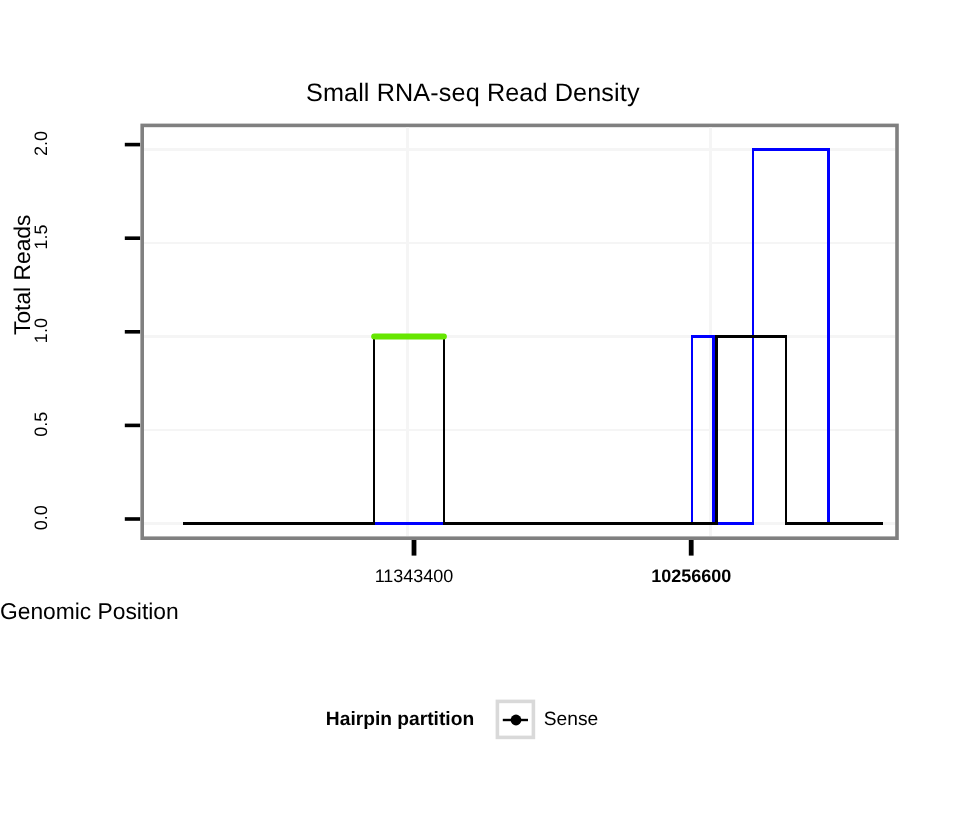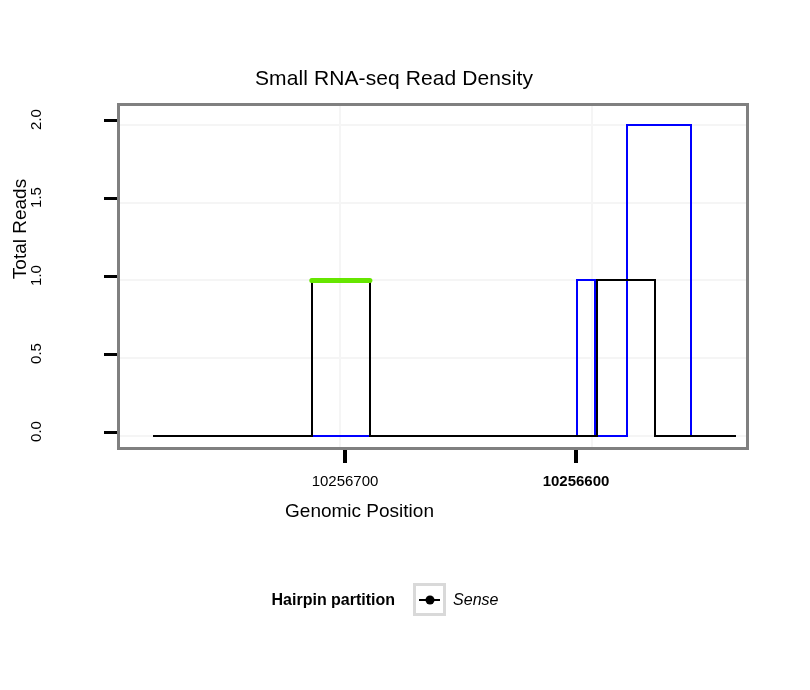--- a/index.html
+++ b/index.html
@@ -29,21 +29,21 @@
   #plot-inner{position:absolute;left:0;top:0;right:0;bottom:0;overflow:hidden;}
 
   
   #y-axis-title{
     position:absolute;left:-160px;top:218px;width:360px;
     transform:rotate(-90deg);transform-origin:center center;
     text-align:center;font-size:19px;
   }
   #x-axis-title{
     position:absolute;left:0;top:500px;width:719px;
-    text-align:center;font-size:19px;
+    font-size:19px;
   }
 
   .ytick-label{
     position:absolute;right:745px;width:60px;text-align:center;
     font-size:15px;
     transform-origin:center center;
   }
   .ytick-mark{position:absolute;left:104px;width:13px;height:3px;background:#000;}
   .xtick-label{
     position:absolute;top:472px;width:160px;text-align:center;font-size:15px;
@@ -64,21 +64,21 @@
     box-sizing:border-box;position:relative;margin-right:7px;
   }
   .legend-key .klinе,.legend-key .kline{
     position:absolute;left:3px;right:3px;top:50%;height:2px;
     transform:translateY(-50%);
   }
   .legend-key .kdot{
     position:absolute;left:50%;top:50%;width:9px;height:9px;border-radius:50%;
     transform:translate(-50%,-50%);
   }
-  .legend-label{font-size:16px;white-space:nowrap;font-style:italic;}
+  .legend-label{font-size:16px;white-space:nowrap;}
 </style>
 </head>
 <body>
 
 <div id="figure">
 
   <div id="chart-title">Small RNA-seq Read Density</div>
 
   <div id="y-axis-title">Total Reads</div>
 
@@ -91,21 +91,21 @@
   <div class="ytick-mark" style="top:119px;"></div>
 
   <div class="ytick-label" style="top:423px;transform:rotate(-90deg);">0.0</div>
   <div class="ytick-label" style="top:345px;transform:rotate(-90deg);">0.5</div>
   <div class="ytick-label" style="top:267px;transform:rotate(-90deg);">1.0</div>
   <div class="ytick-label" style="top:189px;transform:rotate(-90deg);">1.5</div>
   <div class="ytick-label" style="top:111px;transform:rotate(-90deg);">2.0</div>
 
   <div class="xtick-mark" style="left:343px;"></div>
   <div class="xtick-mark" style="left:574px;"></div>
-  <div class="xtick-label" style="left:265px;">10256700</div>
+  <div class="xtick-label" style="left:265px;">11343400</div>
   <div class="xtick-label" style="left:496px;font-weight:bold;">10256600</div>
 
   <div id="plot-panel">
     <div id="plot-inner">
       <svg id="plot-svg" width="626" height="341" viewBox="0 0 626 341" xmlns="http://www.w3.org/2000/svg" shape-rendering="crispEdges">
         <g id="grid-layer">
             <line x1="0" x2="626" y1="330.1004566210046" y2="330.1004566210046" stroke="#f5f5f5" stroke-width="2"></line>
             <line x1="0" x2="626" y1="252.24657534246575" y2="252.24657534246575" stroke="#f5f5f5" stroke-width="2"></line>
             <line x1="0" x2="626" y1="174.39269406392694" y2="174.39269406392694" stroke="#f5f5f5" stroke-width="2"></line>
             <line x1="0" x2="626" y1="96.53881278538813" y2="96.53881278538813" stroke="#f5f5f5" stroke-width="2"></line>

